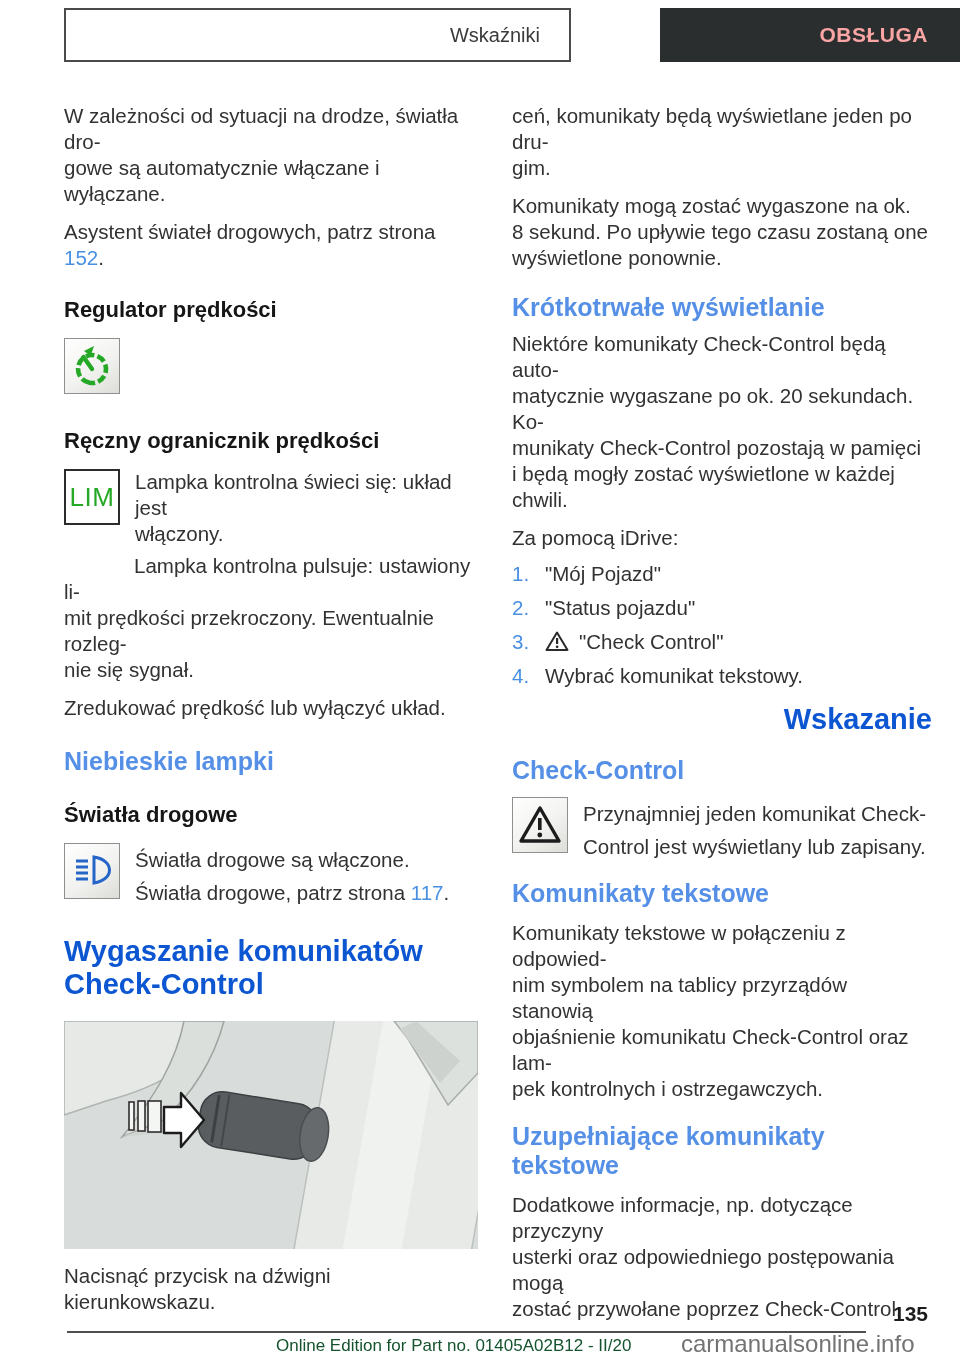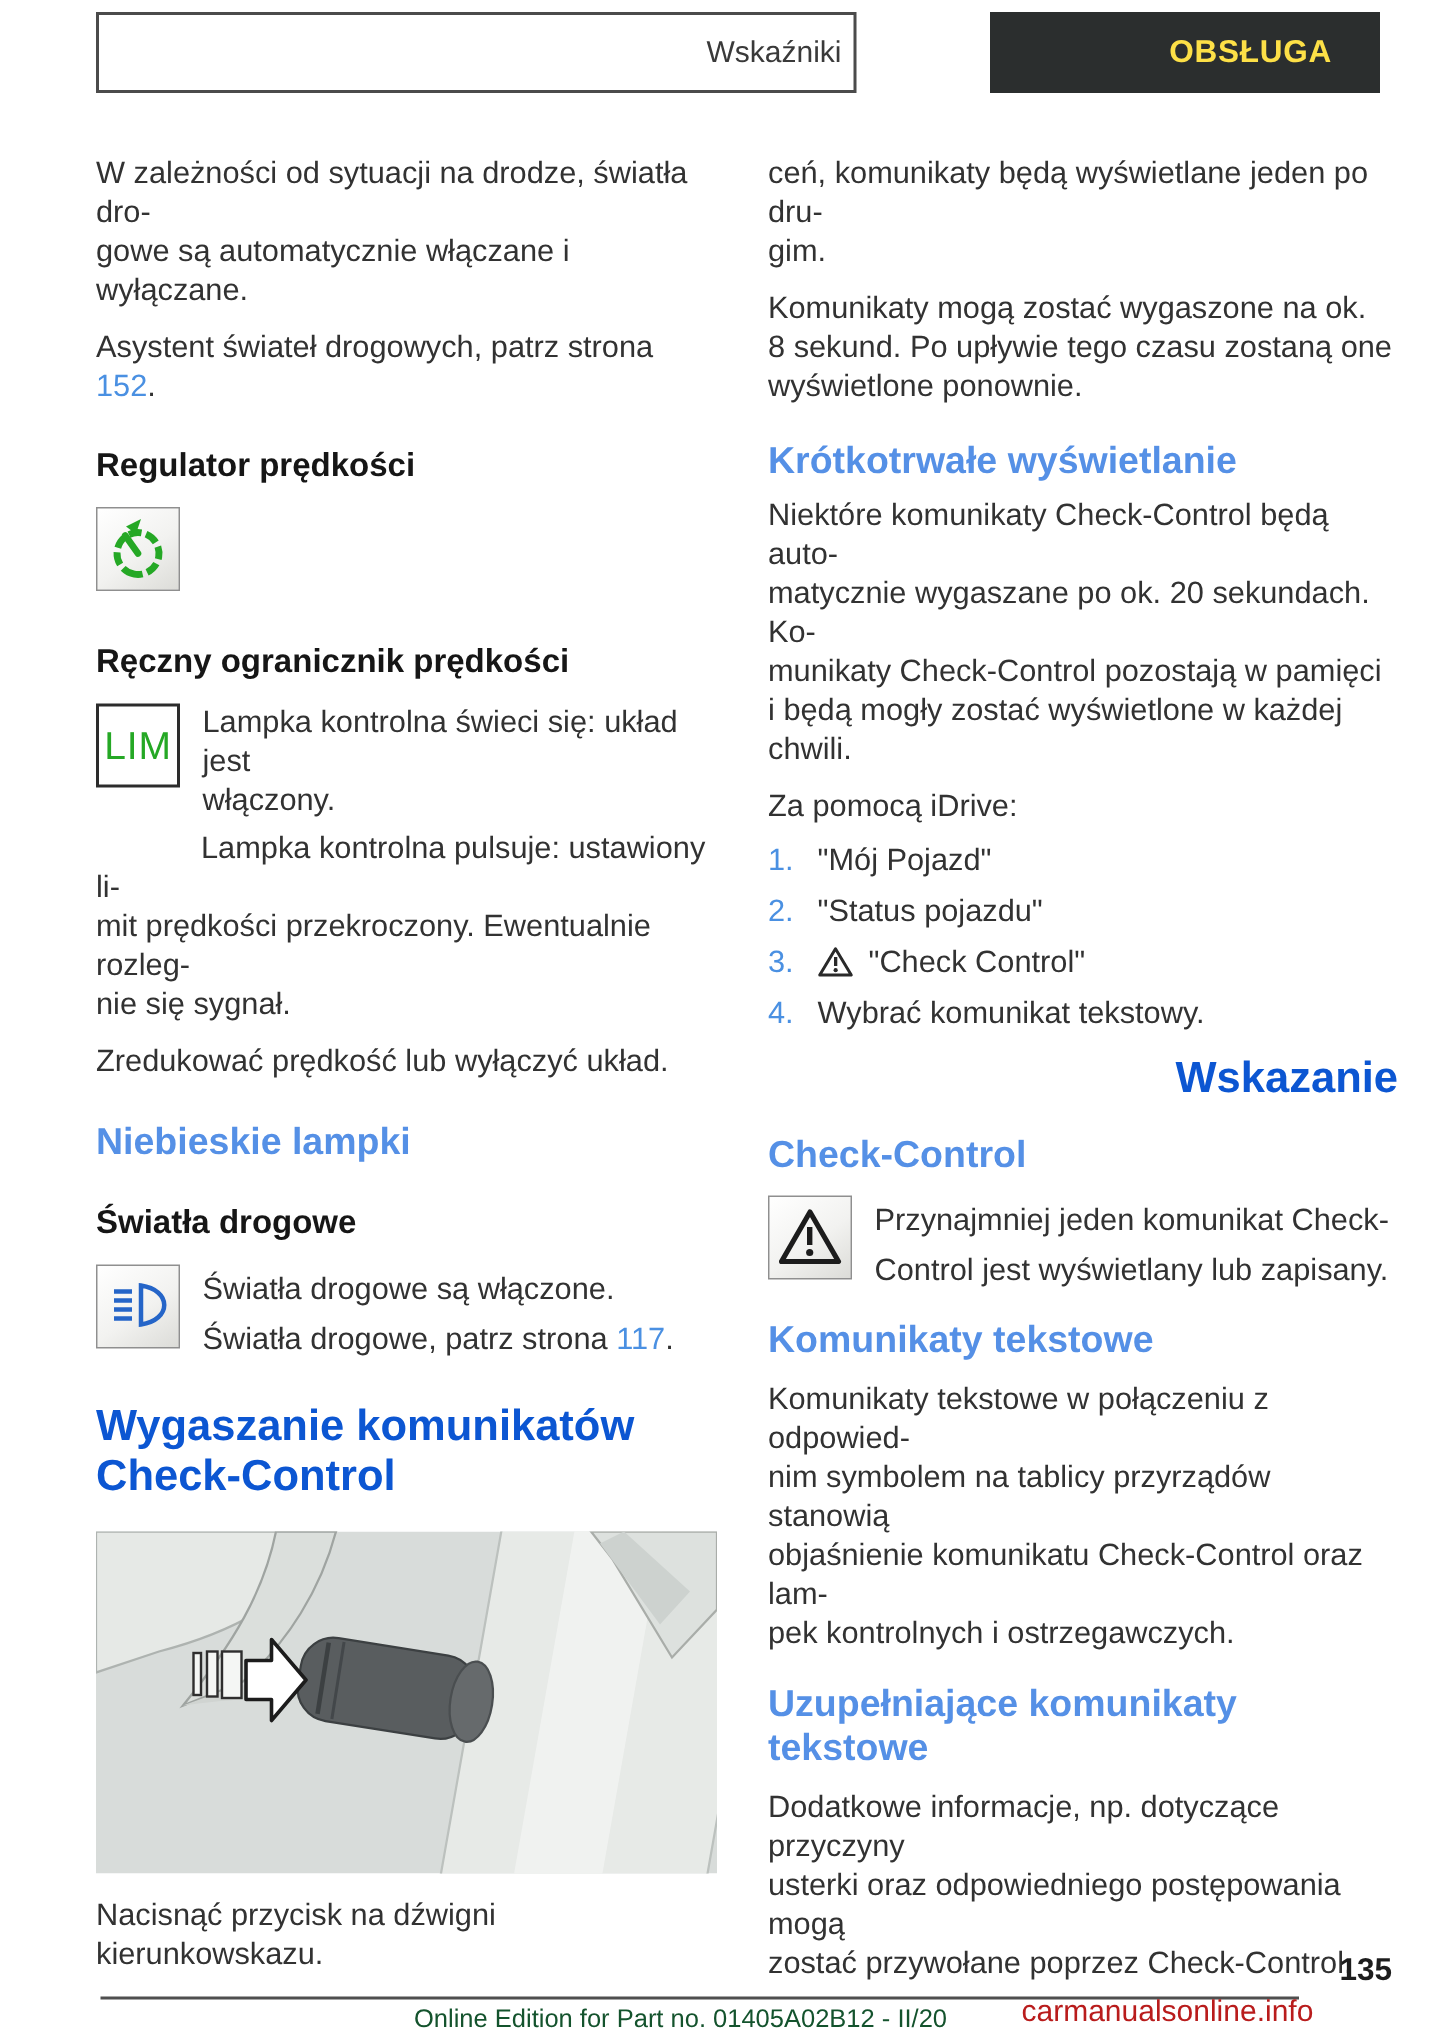--- a/index.html
+++ b/index.html
@@ -2,23 +2,23 @@
 <html><head>
 <meta charset="utf-8">
 <style>
   html,body{margin:0;padding:0;background:#ffffff;}
   body{width:960px;height:1362px;font-family:"Liberation Sans",sans-serif;color:#323232;position:relative;overflow:hidden;}
   .page{position:relative;width:960px;height:1362px;background:#fff;}
 
   
   .tab-box{position:absolute;left:64px;top:8px;width:507px;height:54px;box-sizing:border-box;
     border:2px solid #4b4b4b;background:#fff;display:flex;align-items:center;justify-content:flex-end;
-    padding-right:8px;font-size:20px;color:#3a3a3a;}
-  .section-box{position:absolute;left:660px;top:8px;width:260px;height:54px;box-sizing:border-box;
-    background:#2b2e2e;color:#fde047;display:flex;align-items:center;justify-content:flex-end;
+    padding-right:29px;font-size:20px;color:#3a3a3a;}
+  .section-box{position:absolute;left:660px;top:8px;width:300px;height:54px;box-sizing:border-box;
+    background:#2b2e2e;color:#fca5a5;display:flex;align-items:center;justify-content:flex-end;
     padding-right:32px;font-size:21px;font-weight:bold;letter-spacing:.5px;}
 
   
   .col{position:absolute;top:103px;}
   .col-left{left:64px;width:415px;}
   .col-right{left:512px;width:420px;}
 
   p.body{font-size:20.5px;line-height:26px;margin:0 0 12px;white-space:pre-line;}
   .h-black{font-size:22px;font-weight:bold;color:#161616;margin:26px 0 15px;}
   .h-light{font-size:25px;font-weight:bold;color:#5590e6;margin:26px 0 12px;}
@@ -41,21 +41,21 @@
   
   .list{margin-top:10px;}
   .list-row{display:flex;align-items:flex-start;font-size:20.5px;line-height:26px;margin-bottom:8px;}
   .list-num{color:#4a90e2;width:33px;flex:0 0 auto;}
   .list-tri{margin:1px 10px 0 0;}
 
   
   .page-num{position:absolute;right:32px;top:1302px;font-size:21px;font-weight:bold;color:#1d1d1d;}
   .footer-rule{position:absolute;left:67px;top:1331px;width:799px;height:2px;background:#4f4f4f;}
   .edition{position:absolute;left:276px;top:1336px;font-size:17px;color:#14532d;white-space:nowrap;}
-  .watermark{position:absolute;left:681px;top:1330px;font-size:20px;color:#b91c1c;white-space:nowrap;}
+  .watermark{position:absolute;left:681px;top:1330px;font-size:24px;color:#737373;white-space:nowrap;}
 </style>
 </head>
 <body>
 
 <div class="page">
 
   <div class="tab-box">
     <span>Wskaźniki</span>
   </div>
   <div class="section-box">

